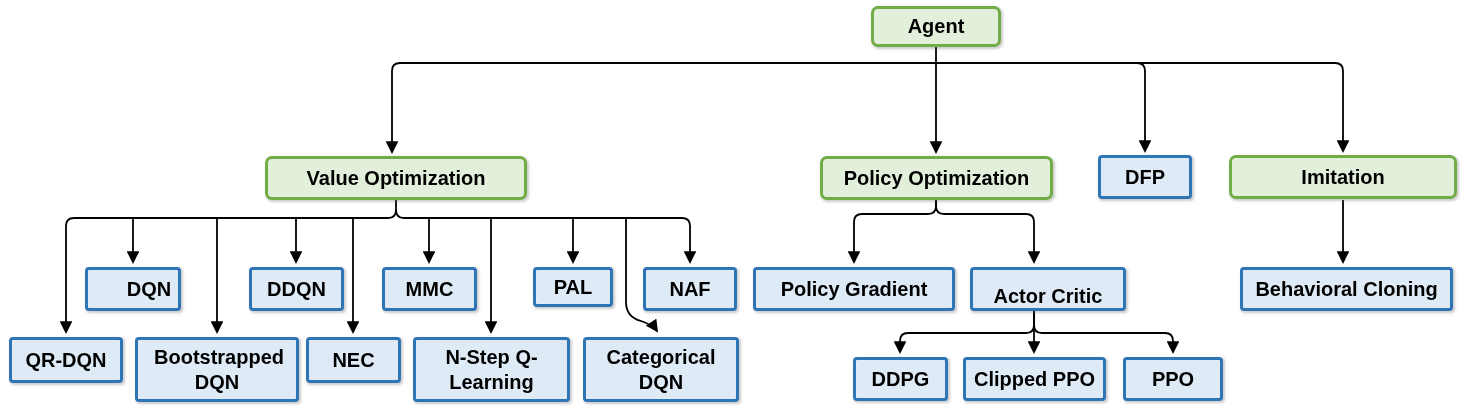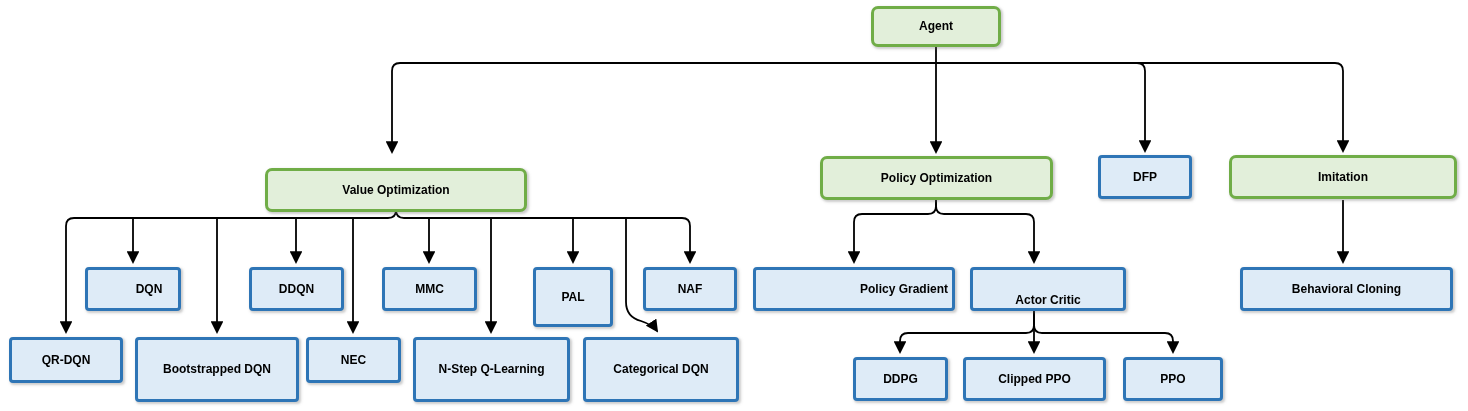--- a/index.html
+++ b/index.html
@@ -15,21 +15,21 @@
   .edge { fill: none; stroke: var(--line, #000000); stroke-width: 1.8px; }
   #arrowhead path { fill: var(--line, #000000); }
   .node {
     position: absolute;
     box-sizing: border-box;
     display: flex;
     align-items: center;
     justify-content: center;
     text-align: center;
     font-weight: bold;
-    font-size: 12px;
+    font-size: 20px;
     line-height: 1.22;
     color: #000000;
     background: var(--alg-fill, #DEEBF7);
     border: 3px solid var(--alg-border, #2E75B6);
     border-radius: 4px;
     box-shadow: 1.5px 1.5px 2.5px rgba(110,110,110,0.35);
   }
   .node.category {
     background: var(--cat-fill, #E2EFDA);
     border-color: var(--cat-border, #70AD47);
@@ -76,21 +76,21 @@
     <path class="edge" d="M1034,311 L1034,352" marker-end="url(#arrowhead)"></path>
     <path class="edge" d="M1034,311 L1034,325 Q1034,333 1042,333 L1165,333 Q1173,333 1173,341 L1173,352" marker-end="url(#arrowhead)"></path>
 
     <path class="edge" d="M1343,200 L1343,262" marker-end="url(#arrowhead)"></path>
   </svg>
 
   <div class="node category" style="left:871px; top:6px; width:130px; height:41px;">
     <span>Agent</span>
   </div>
 
-  <div class="node category" style="left:265px; top:156px; width:262px; height:44px;margin-top:12px;">
+  <div class="node category" style="left:265px; top:156px; width:262px; height:44px;">
     <span>Value Optimization</span>
   </div>
   <div class="node category" style="left:820px; top:156px; width:233px; height:44px;text-align:right;">
     <span>Policy Optimization</span>
   </div>
   <div class="node" style="left:1098px; top:155px; width:94px; height:44px;">
     <span>DFP</span>
   </div>
   <div class="node category" style="left:1229px; top:155px; width:228px; height:44px;">
     <span>Imitation</span>
@@ -98,21 +98,21 @@
 
   <div class="node" style="left:85px; top:267px; width:96px; height:44px;padding-left:32px;">
     <span>DQN</span>
   </div>
   <div class="node" style="left:249px; top:267px; width:95px; height:44px;">
     <span>DDQN</span>
   </div>
   <div class="node" style="left:382px; top:267px; width:95px; height:44px;">
     <span>MMC</span>
   </div>
-  <div class="node" style="left:533px; top:267px; width:80px; height:60px;">
+  <div class="node" style="left:533px; top:267px; width:80px; height:40px;">
     <span>PAL</span>
   </div>
   <div class="node" style="left:643px; top:267px; width:94px; height:44px;">
     <span>NAF</span>
   </div>
 
   <div class="node" style="left:9px; top:337px; width:114px; height:46px;">
     <span>QR-DQN</span>
   </div>
   <div class="node" style="left:306px; top:337px; width:95px; height:46px;">
@@ -121,21 +121,21 @@
   <div class="node w2" style="left:135px; top:337px; width:164px; height:65px;">
     <span>Bootstrapped DQN</span>
   </div>
   <div class="node w2" style="left:413px; top:337px; width:157px; height:65px;">
     <span>N-Step Q-Learning</span>
   </div>
   <div class="node w2" style="left:583px; top:337px; width:156px; height:65px;">
     <span>Categorical DQN</span>
   </div>
 
-  <div class="node" style="left:753px; top:267px; width:202px; height:44px;justify-content:flex-end;">
+  <div class="node" style="left:753px; top:267px; width:202px; height:44px;">
     <span>Policy Gradient</span>
   </div>
   <div class="node" style="left:970px; top:267px; width:156px; height:44px;align-items:flex-end;">
     <span>Actor Critic</span>
   </div>
 
   <div class="node" style="left:853px; top:357px; width:95px; height:44px;">
     <span>DDPG</span>
   </div>
   <div class="node" style="left:963px; top:357px; width:143px; height:44px;">

